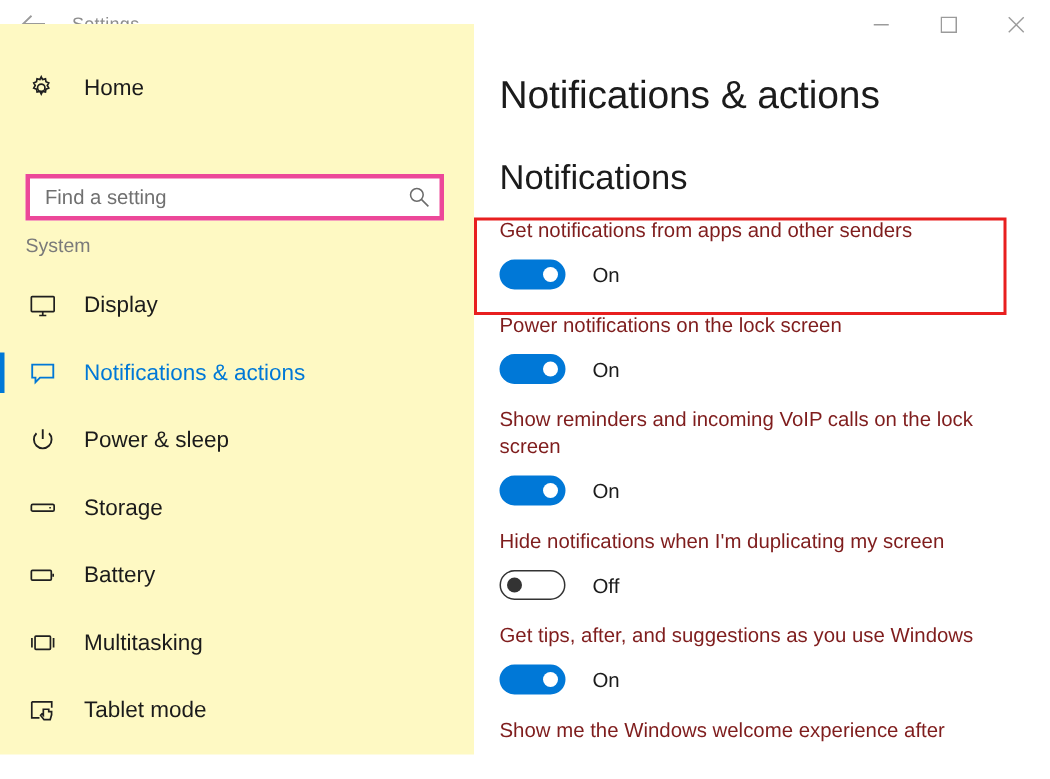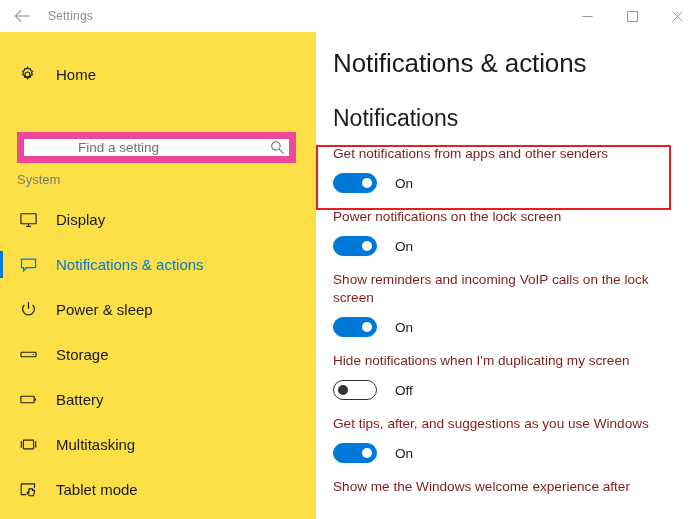--- a/index.html
+++ b/index.html
@@ -49,23 +49,23 @@
   .win-btn {
     width: 45px; height: 32px;
     display: flex; align-items: center; justify-content: center;
     color: #9b9b9b;
   }
   .win-btn svg { display: block; }
 
   
   .sidebar {
     position: absolute;
-    left: 0; top: 32px;
+    left: 0; top: 16px;
     width: 316px; height: 487px;
-    background: #fde047;
+    background: #fef9c3;
   }
   .home-row {
     position: absolute;
     left: 0; top: 25px;
     width: 300px; height: 34px;
     display: flex; align-items: center;
     padding-left: 17px;
   }
   .home-icon {
     width: 20px; height: 20px;
@@ -76,25 +76,24 @@
   .home-label {
     margin-left: 19px;
     font-size: 15px;
     color: #1b1b1b;
   }
 
   .search-wrap {
     position: absolute;
     left: 17px; top: 100px;
     width: 279px; height: 31px;
-    border: 7px solid #ec4899;
+    border: 3px solid #ec4899;
     background: #ffffff;
     display: flex;
     align-items: center;
-    padding-left: 44px;
   }
   .search-input {
     border: 0; outline: 0;
     background: transparent;
     flex: 1 1 auto;
     height: 100%;
     padding: 0 8px 0 10px;
     font-family: "Liberation Sans", sans-serif;
     font-size: 13.5px;
     color: #2b2b2b;

